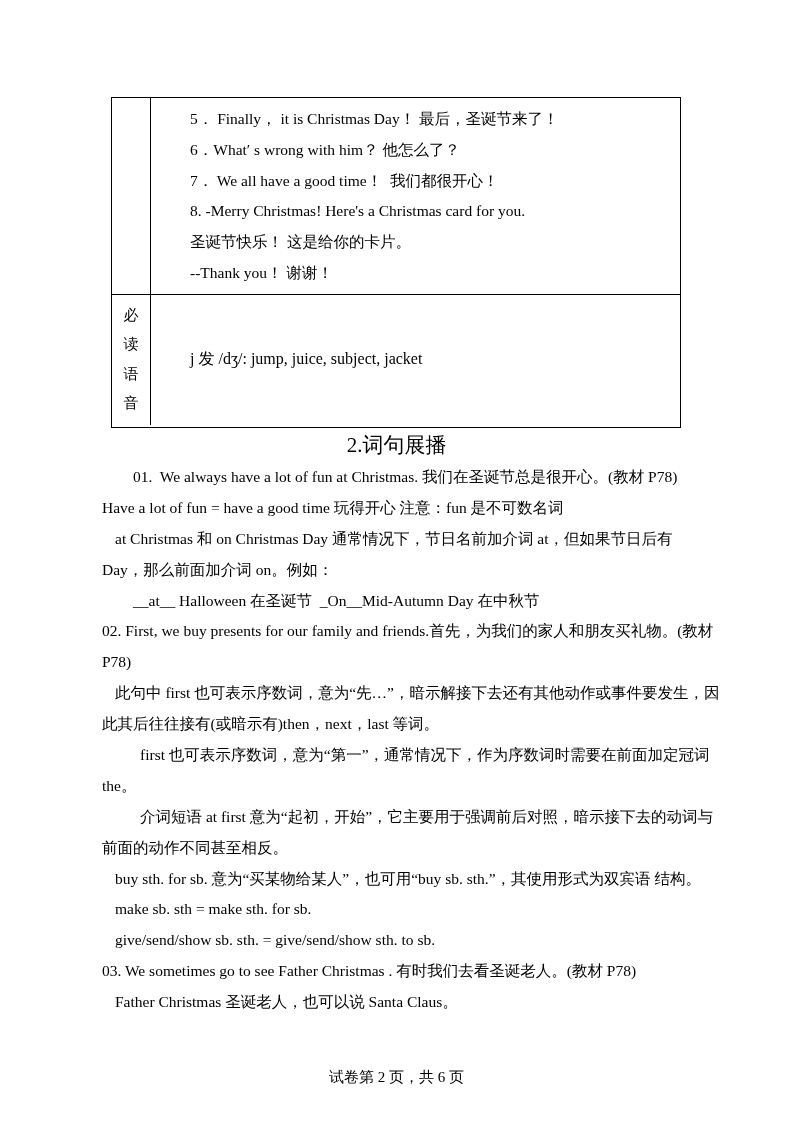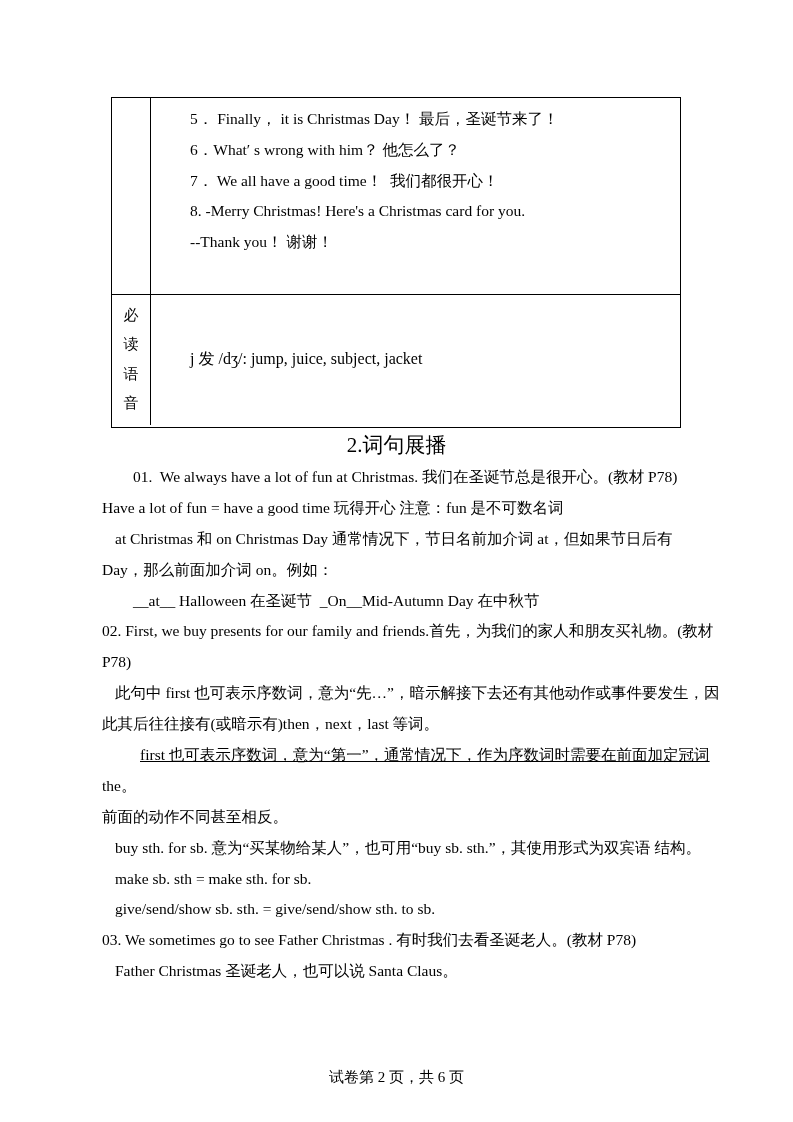--- a/index.html
+++ b/index.html
@@ -37,41 +37,42 @@
     position:absolute; top:433px; left:0; width:100%;
     text-align:center; font-size:21px; line-height:24px;
   }
 
   
   .body-block { position:absolute; left:102px; top:462px; width:600px; }
   .bline { font-size:15.5px; height:30.9px; line-height:30.9px; white-space:pre; }
   .ind-0 { padding-left:0; }
   .ind-s { padding-left:13px; }   
   .ind-m { padding-left:31px; }   
-  .ind-l { padding-left:38px;text-decoration:underline; }   
+  .ind-l { padding-left:38px; }   
 
   
   .page-footer {
     position:absolute; top:1066px; left:0; width:100%;
     text-align:center; font-size:15px; line-height:22px;
   }
 </style>
 </head>
 <body>
 
 <div class="page">
 
   <div class="doc-table">
     <div class="trow trow-1">
       <div class="tcell-label"></div>
       <div class="tcell-content">
         <div class="sentence-line">5． Finally， it is Christmas Day！ 最后，圣诞节来了！</div>
         <div class="sentence-line">6．What′ s wrong with him？ 他怎么了？</div>
         <div class="sentence-line">7． We all have a good time！  我们都很开心！</div>
         <div class="sentence-line">8. -Merry Christmas! Here's a Christmas card for you.</div>
+        <div class="sentence-line">圣诞节快乐！ 这是给你的卡片。</div>
         <div class="sentence-line">--Thank you！ 谢谢！</div>
       </div>
     </div>
     <div class="trow trow-2">
       <div class="tcell-label">
         <div class="phonics-char">必</div>
         <div class="phonics-char">读</div>
         <div class="phonics-char">语</div>
         <div class="phonics-char">音</div>
       </div>
@@ -88,20 +89,21 @@
     <div class="bline ind-0">Have a lot of fun = have a good time 玩得开心 注意：fun 是不可数名词</div>
     <div class="bline ind-s">at Christmas 和 on Christmas Day 通常情况下，节日名前加介词 at，但如果节日后有</div>
     <div class="bline ind-0">Day，那么前面加介词 on。例如：</div>
     <div class="bline ind-m">__at__ Halloween 在圣诞节  _On__Mid-Autumn Day 在中秋节</div>
     <div class="bline ind-0">02. First, we buy presents for our family and friends.首先，为我们的家人和朋友买礼物。(教材</div>
     <div class="bline ind-0">P78)</div>
     <div class="bline ind-s">此句中 first 也可表示序数词，意为“先…”，暗示解接下去还有其他动作或事件要发生，因</div>
     <div class="bline ind-0">此其后往往接有(或暗示有)then，next，last 等词。</div>
     <div class="bline ind-l">first 也可表示序数词，意为“第一”，通常情况下，作为序数词时需要在前面加定冠词</div>
     <div class="bline ind-0">the。</div>
+    <div class="bline ind-l">介词短语 at first 意为“起初，开始”，它主要用于强调前后对照，暗示接下去的动词与</div>
     <div class="bline ind-0">前面的动作不同甚至相反。</div>
     <div class="bline ind-s">buy sth. for sb. 意为“买某物给某人”，也可用“buy sb. sth.”，其使用形式为双宾语 结构。</div>
     <div class="bline ind-s">make sb. sth = make sth. for sb.</div>
     <div class="bline ind-s">give/send/show sb. sth. = give/send/show sth. to sb.</div>
     <div class="bline ind-0">03. We sometimes go to see Father Christmas . 有时我们去看圣诞老人。(教材 P78)</div>
     <div class="bline ind-s">Father Christmas 圣诞老人，也可以说 Santa Claus。</div>
   </div>
 
   <div class="page-footer">试卷第 2 页，共 6 页</div>
 

